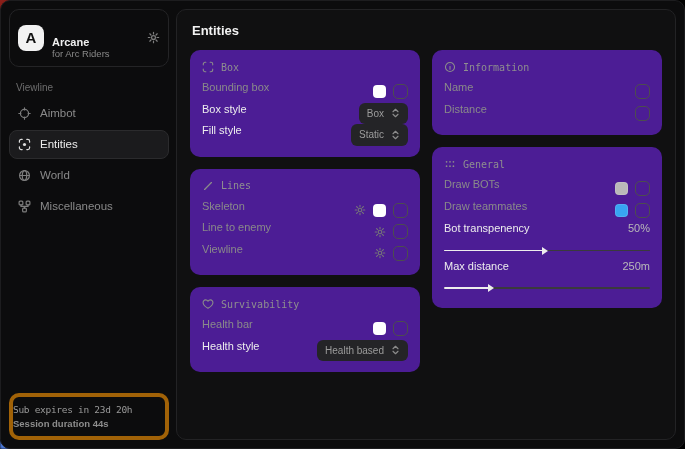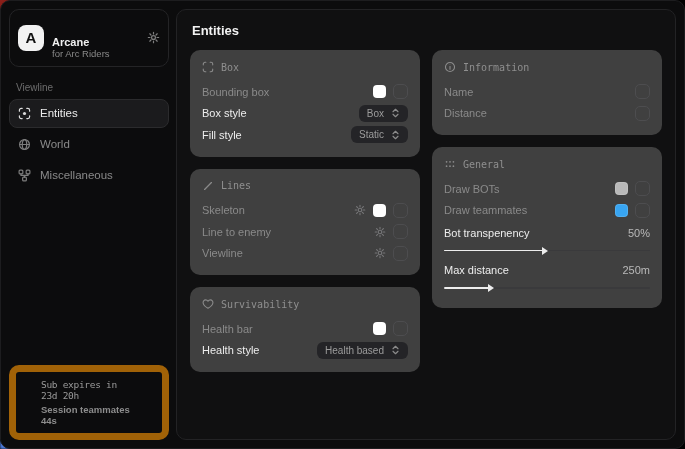--- a/index.html
+++ b/index.html
@@ -26,37 +26,37 @@
   .icon svg { display:block; }
 
   .category-label { color:#6d6d6d; font-size:10px; margin:15px 0 6px 7px; }
 
   .nav { display:flex; flex-direction:column; gap:2px; }
   .nav-item { display:flex; align-items:center; gap:9px; padding:7px 8px; border-radius:8px;
     color:#8a8a8a; font-size:11.5px; border:1px solid transparent; cursor:default; }
   .nav-item.active { background:#1b1b1d; border-color:#2b2b2d; color:#ececec; }
   .nav-item.active .icon { color:#dcdcdc; }
 
-  .sidebar-footer { margin-top:auto; border:7px solid #a16207; border-radius:10px; padding:7px 25px; }
+  .sidebar-footer { margin-top:auto; border:4px solid #a16207; border-radius:10px; padding:7px 0; }
   .sub-expiry { font-family:"DejaVu Sans Mono",monospace; color:#9a9a9a; font-size:9.5px; letter-spacing:-0.3px; }
   .session-duration { color:#8d8d8d; font-size:9.5px; font-weight:bold; margin-top:3px; }
 
   
   .main-card { flex:1; background:#101011; border:1px solid #232325; border-radius:10px;
     padding:11px 13px; display:flex; flex-direction:column; overflow:hidden; }
   .page-title { color:#f2f2f2; font-size:13px; font-weight:bold; margin:2px 0 12px 2px; }
   .columns { display:flex; gap:12px; align-items:flex-start; }
   .col { flex:1; display:flex; flex-direction:column; gap:12px; }
 
-  .card { background:#404040; border-radius:10px; padding:9px 12px 11px; }
+  .card { background:#4c1d95; border-radius:10px; padding:9px 12px 11px; }
   .card-header { display:flex; align-items:center; gap:7px; margin:2px 0 8px 0; }
   .card-header .icon { color:#8a8a8a; }
   .card-title { font-family:"DejaVu Sans Mono",monospace; color:#8f8f8f; font-size:10px; }
 
-  .row { display:flex; align-items:center; justify-content:space-between; min-height:21.5px; }
+  .row { display:flex; justify-content:space-between; min-height:21.5px; }
   .row-label { color:#8a8a8a; font-size:11px; }
   .row-label.bright { color:#ededed; font-weight:normal; }
   .row-value { color:#b9b9b9; font-size:11px; }
   .controls { display:flex; align-items:center; gap:7px; }
 
   .swatch { width:13px; height:13px; border-radius:4px; border:1px solid rgba(255,255,255,0.12); cursor:pointer; }
   .checkbox { width:15px; height:15px; border:1.5px solid #4d4d4f; border-radius:5px; background:transparent; cursor:pointer; }
   .gear-btn { color:#767678; cursor:pointer; display:inline-flex; }
 
   .dropdown { display:flex; align-items:center; gap:7px; background:#242427; border-radius:6px;
@@ -90,20 +90,29 @@
         <svg width="13" height="13" viewBox="0 0 14 14" fill="none" stroke="currentColor" stroke-width="1.3" stroke-linecap="round">
           <circle cx="7" cy="7" r="2.1"></circle>
           <path d="M7 1.4v1.8M7 10.8v1.8M1.4 7h1.8M10.8 7h1.8M3 3l1.3 1.3M9.7 9.7L11 11M11 3 9.7 4.3M4.3 9.7 3 11"></path>
         </svg>
       </span>
     </div>
 
     <div class="category-label">Viewline</div>
 
     <div class="nav">
+      <div class="nav-item">
+        <span class="icon">
+          <svg width="13" height="13" viewBox="0 0 14 14" fill="none" stroke="currentColor" stroke-width="1.3" stroke-linecap="round">
+            <circle cx="7" cy="7" r="4.4"></circle>
+              <path d="M7 .9v2.2M7 10.9v2.2M.9 7h2.2M10.9 7h2.2"></path>
+          </svg>
+        </span>
+        <span>Aimbot</span>
+      </div>
       <div class="nav-item active">
         <span class="icon">
           <svg width="13" height="13" viewBox="0 0 14 14" fill="none" stroke="currentColor" stroke-width="1.3" stroke-linecap="round">
             <path d="M1.5 4.5v-1a2 2 0 0 1 2-2h1M9.5 1.5h1a2 2 0 0 1 2 2v1M12.5 9.5v1a2 2 0 0 1-2 2h-1M4.5 12.5h-1a2 2 0 0 1-2-2v-1"></path>
             <circle cx="7" cy="7" r="1.7" fill="currentColor" stroke="none"></circle>
           </svg>
         </span>
         <span>Entities</span>
       </div>
       <div class="nav-item">
@@ -124,21 +133,21 @@
             <rect x="5" y="8.8" width="4" height="4" rx="1"></rect>
               <path d="M3.2 5.2v1.6h7.6V5.2M7 6.8v2"></path>
           </svg>
         </span>
         <span>Miscellaneous</span>
       </div>
     </div>
 
     <div class="sidebar-footer">
       <div class="sub-expiry">Sub expires in 23d 20h</div>
-      <div class="session-duration">Session teammates 44s</div>
+      <div class="session-duration">Session duration 44s</div>
     </div>
   </div>
 
   <div class="main-card">
     <div class="page-title">Entities</div>
 
     <div class="columns">
 
       <div class="col">
 

